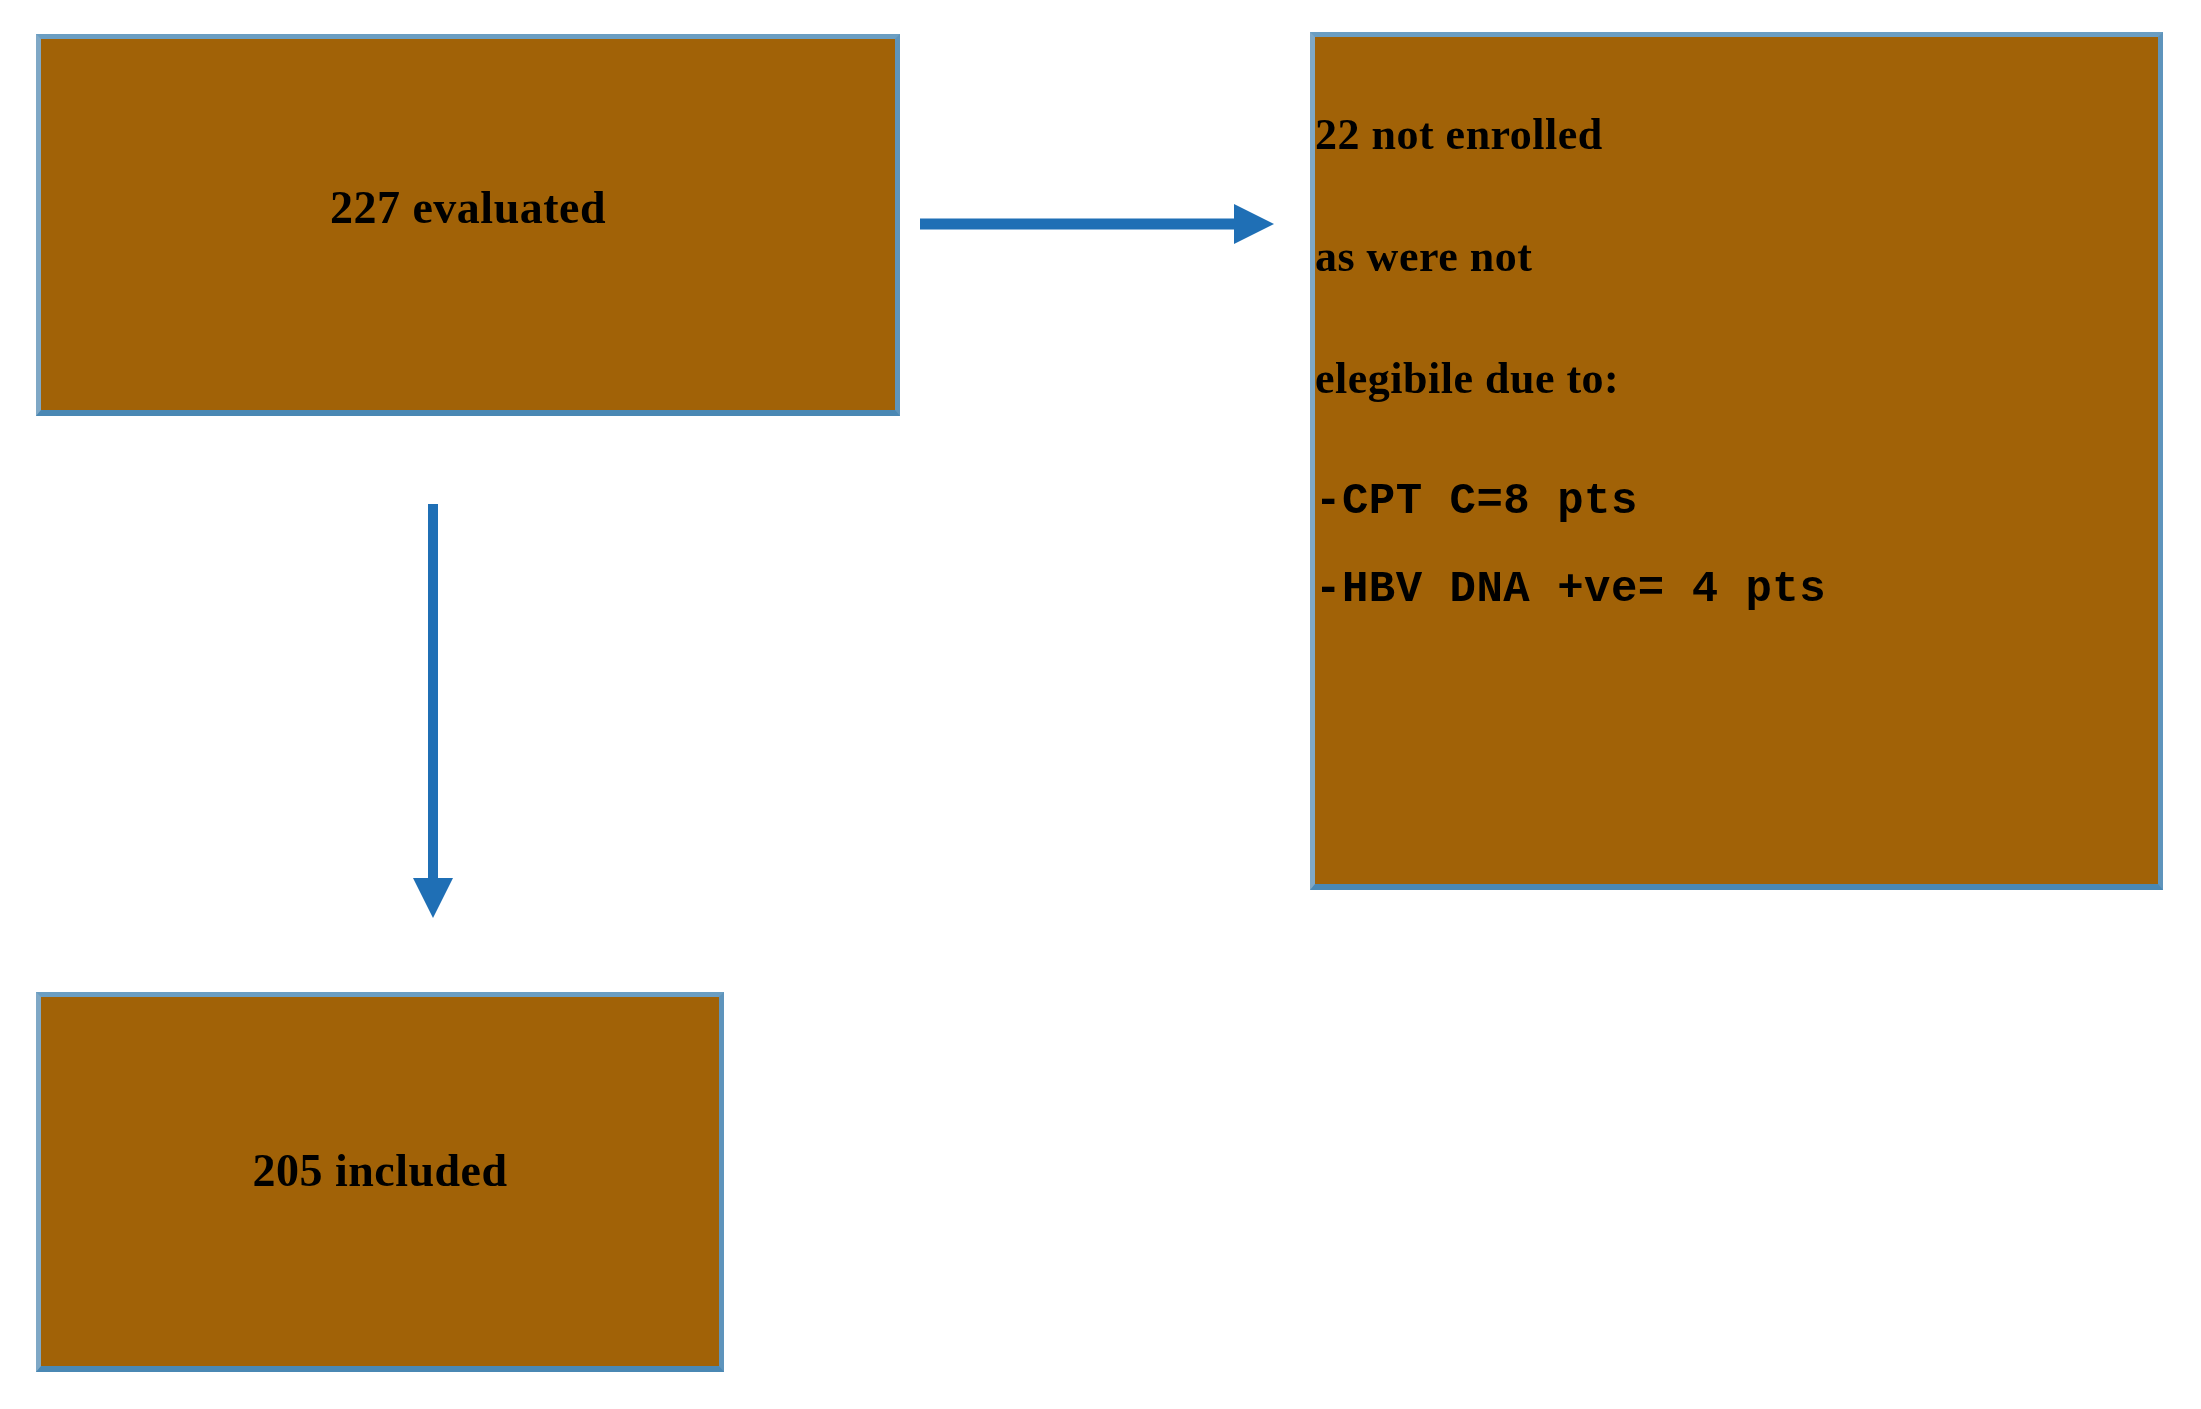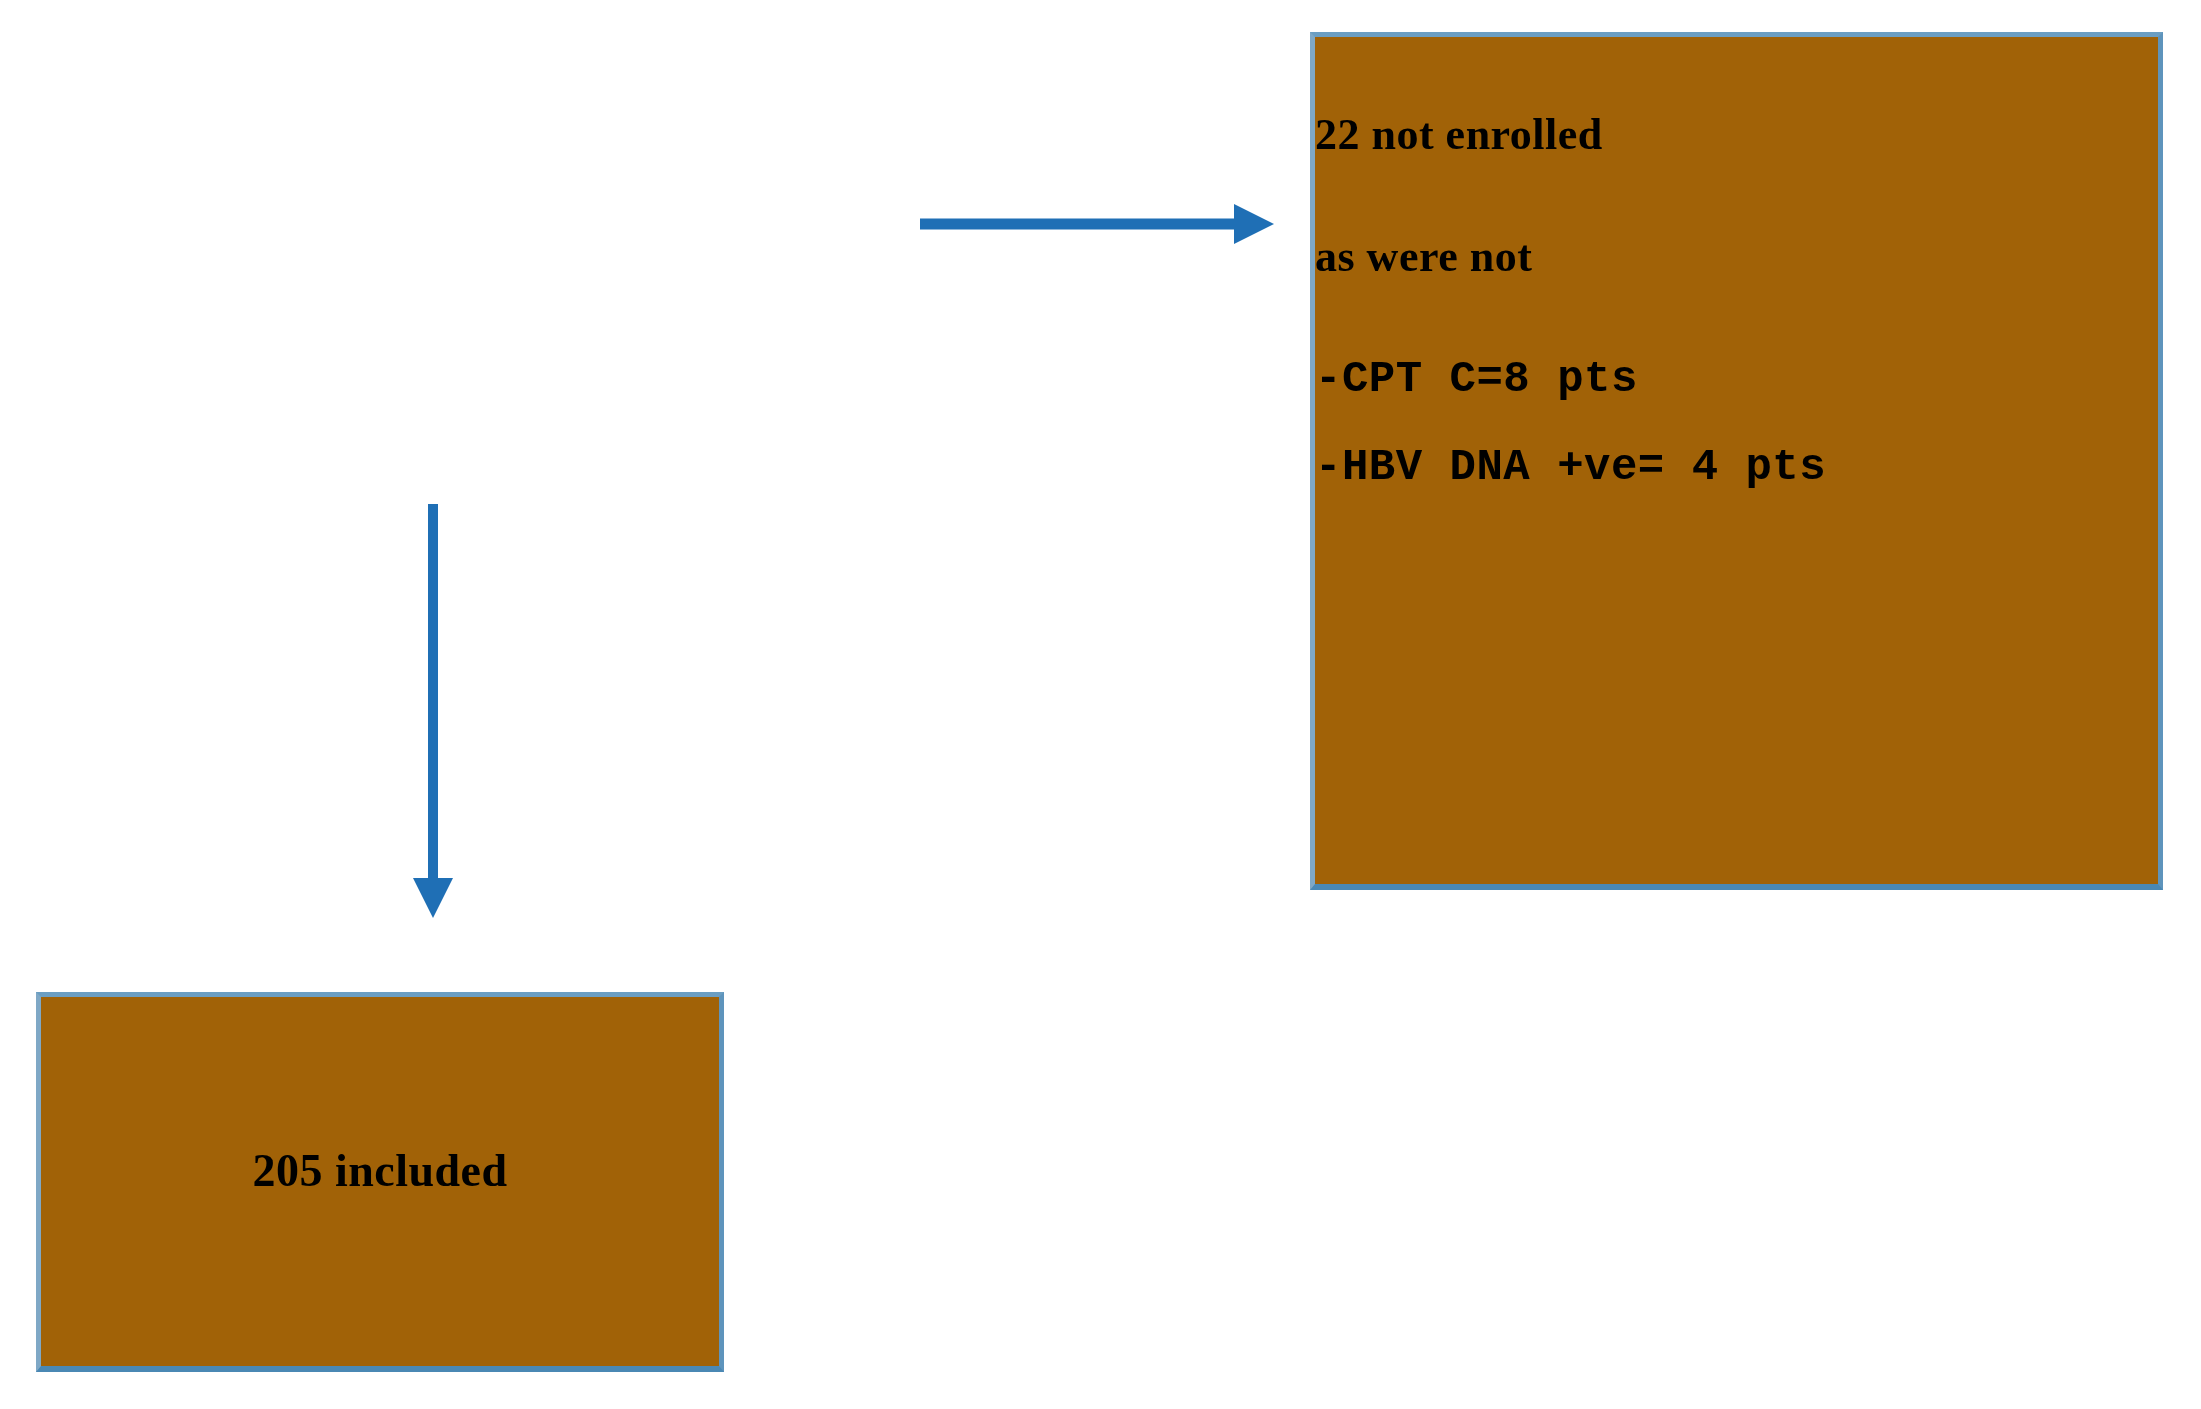--- a/index.html
+++ b/index.html
@@ -109,31 +109,37 @@
     top: 500px;
     width: 58px;
     height: 420px;
   }
 </style>
 </head>
 <body>
 
 <div id="canvas">
 
+  <div class="node" id="box-evaluated">
+    <div class="node-inner">
+      <div class="node-line">227 evaluated</div>
+    </div>
+  </div>
 
   <div class="connector" id="arrow-to-excluded">
     <svg width="360" height="56" viewBox="0 0 360 56" xmlns="http://www.w3.org/2000/svg">
       <line x1="4" y1="28" x2="320" y2="28" stroke="#1F6FB5" stroke-width="11"></line>
       <polygon points="318,8 358,28 318,48" fill="#1F6FB5"></polygon>
     </svg>
   </div>
 
   <div class="node" id="box-not-enrolled">
     <div class="node-line">22 not enrolled</div>
     <div class="node-line">as were not</div>
+    <div class="node-line">elegibile due to:</div>
     <div class="node-line tight">-CPT C=8 pts</div>
     <div class="node-line tight">-HBV DNA +ve= 4 pts</div>
   </div>
 
   <div class="connector" id="arrow-to-included">
     <svg width="58" height="420" viewBox="0 0 58 420" xmlns="http://www.w3.org/2000/svg">
       <line x1="29" y1="4" x2="29" y2="382" stroke="#1F6FB5" stroke-width="10"></line>
       <polygon points="9,378 49,378 29,418" fill="#1F6FB5"></polygon>
     </svg>
   </div>

